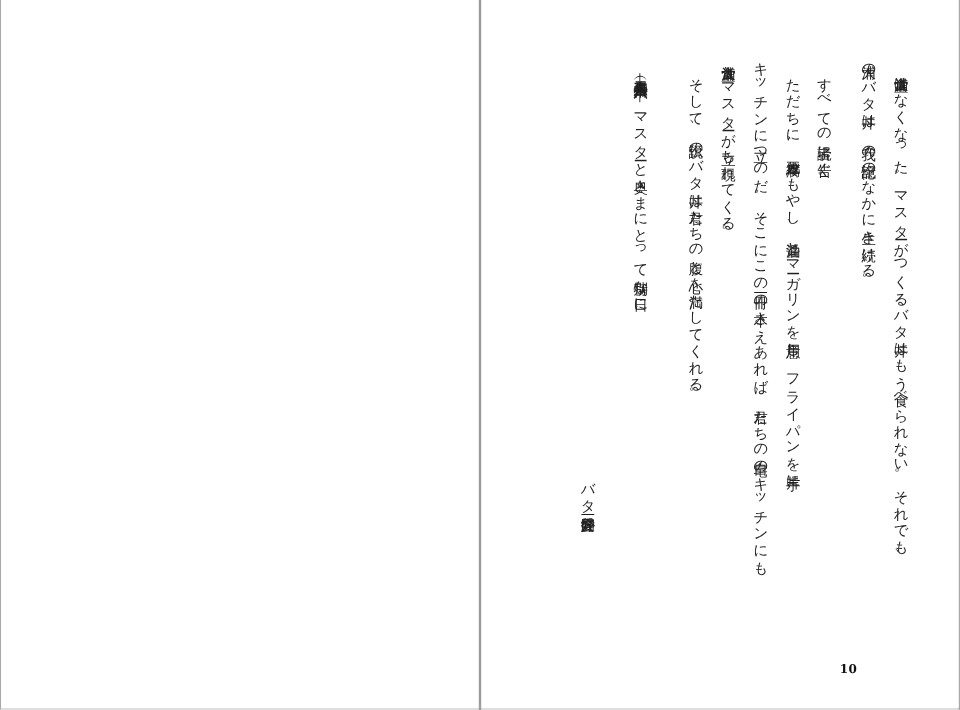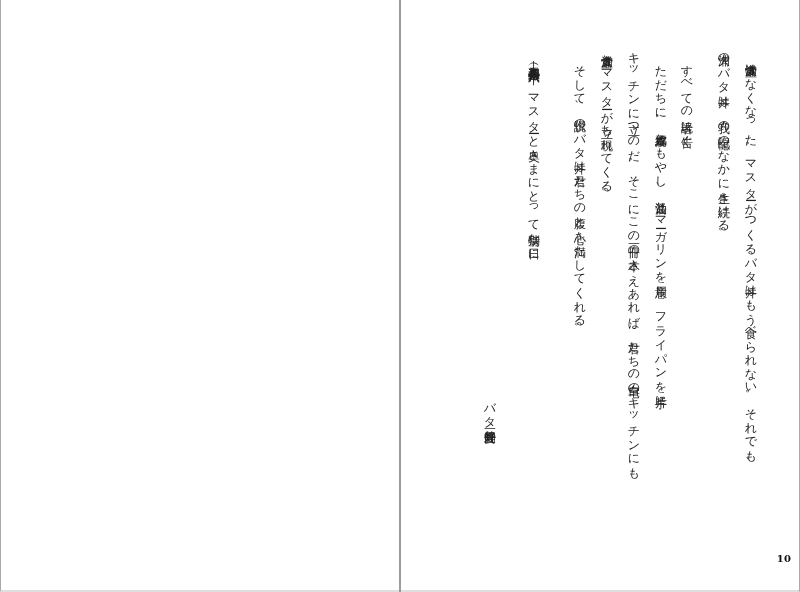--- a/index.html
+++ b/index.html
@@ -52,21 +52,21 @@
   .c2 { left: 716px; top: 45px;  }
   .c3 { left: 679px; top: 57px;  }
   .c4 { left: 653px; top: 57px;  }
   .c5 { left: 626px; top: 44px;  }
   .c6 { left: 599px; top: 46px;  }
   .c7 { left: 572px; top: 57px;  }
   .c8 { left: 526px; top: 58px;  }
   .c9 { left: 482px; top: 394px; }
   .page-number {
     position: absolute;
-    left: 773px;
+    left: 696px;
     top: 553px;
     width: 20px;
     text-align: center;
     font-size: 10px;
     font-weight: 600;
     letter-spacing: 0.3px;
     color: #111111;
     font-family: "DejaVu Serif", "Liberation Serif", serif;
   }
 </style>

